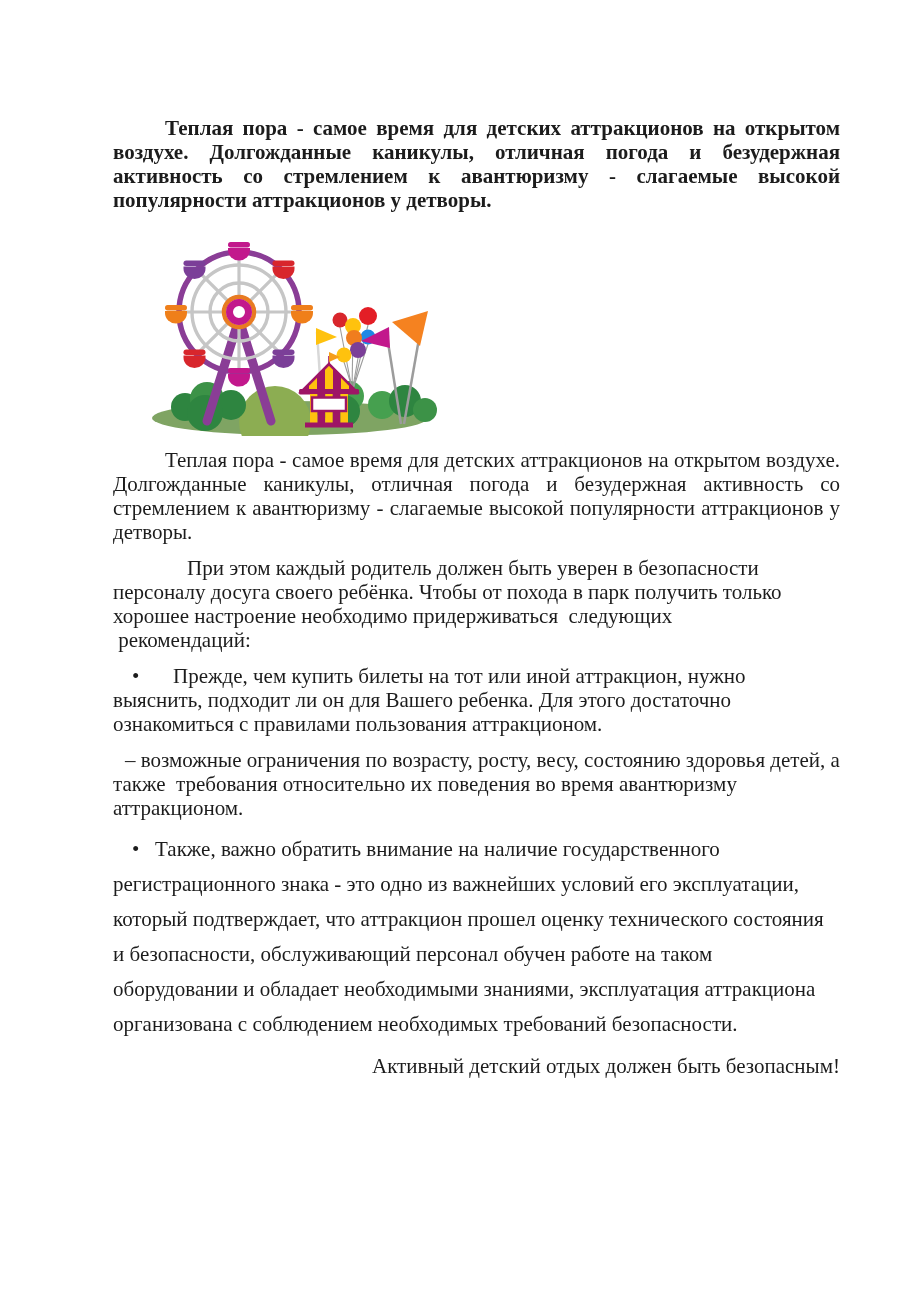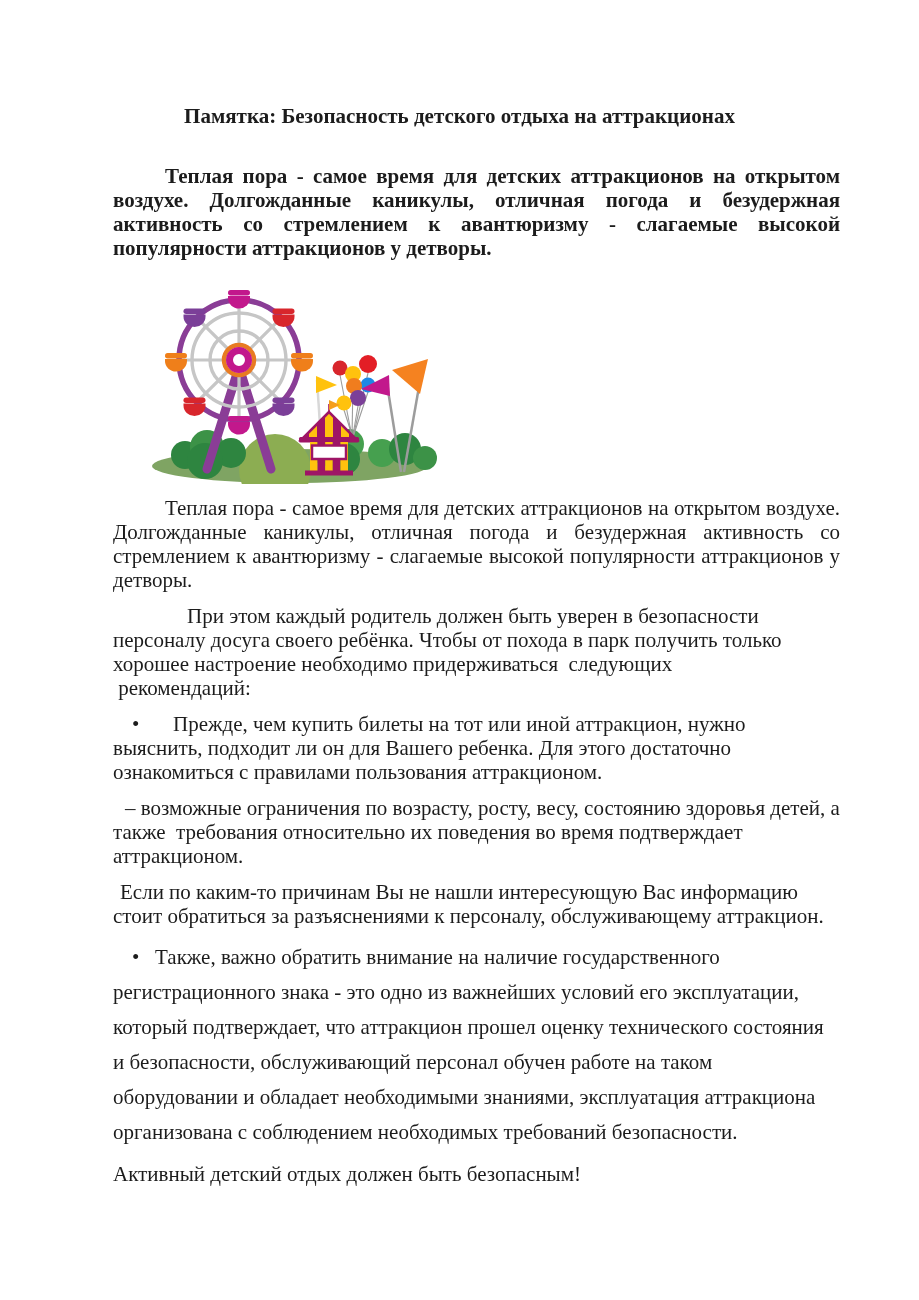--- a/index.html
+++ b/index.html
@@ -41,28 +41,27 @@
   .p-dash { text-indent: 12px; white-space: pre-wrap; }
   .p-staff { text-indent: 7px; white-space: pre-wrap; }
   .p-bullet { }
   .bullet-marker {
     display: inline-block;
     margin-left: 19px;
     width: 41px;
   }
   .bullet-marker.m2 { width: 23px; }
   .p-bullet-2 { margin-top: 40px; line-height: 35px; }
-  .p-closing { line-height: 25px; }
+  .p-closing { line-height: 25px; text-align: right; }
 </style>
 </head>
 <body>
 
 <div class="page">
 
-  <h1 class="doc-title">Памятка: Безопасность детского отдыха на аттракционах</h1>
 
   <p class="para p-justified p-bold">Теплая пора - самое время для детских аттракционов на открытом воздухе. Долгожданные каникулы, отличная погода и безудержная активность со стремлением к авантюризму - слагаемые высокой популярности аттракционов у детворы.</p>
 
   <div class="illustration-wrap">
     <svg viewBox="0 0 300 212" width="300" height="212" xmlns="http://www.w3.org/2000/svg">
 
       <ellipse cx="143" cy="194" rx="138" ry="17" fill="#7FA463"></ellipse>
 
       <circle cx="128" cy="198" r="36" fill="#8CAD52"></circle>
 
@@ -197,21 +196,20 @@
   </div>
 
   <p class="para p-justified">Теплая пора - самое время для детских аттракционов на открытом воздухе. Долгожданные каникулы, отличная погода и безудержная активность со стремлением к авантюризму - слагаемые высокой популярности аттракционов у детворы.</p>
 
   <p class="para p-parent">При этом каждый родитель должен быть уверен в безопасности персоналу досуга своего ребёнка. Чтобы от похода в парк получить только хорошее настроение необходимо придерживаться  следующих
  рекомендаций:</p>
 
   <p class="para p-bullet"><span class="bullet-marker m1">•</span><span>Прежде, чем купить билеты на тот или иной аттракцион, нужно выяснить, подходит ли он для Вашего ребенка. Для этого достаточно ознакомиться с правилами пользования аттракционом.</span></p>
 
 
-  <p class="para p-dash">– возможные ограничения по возрасту, росту, весу, состоянию здоровья детей, а также  требования относительно их поведения во время подтверждает аттракционом.</p>
-
-  <p class="para p-staff">Если по каким-то причинам Вы не нашли интересующую Вас информацию стоит обратиться за разъяснениями к персоналу, обслуживающему аттракцион.</p>
+  <p class="para p-dash">– возможные ограничения по возрасту, росту, весу, состоянию здоровья детей, а также  требования относительно их поведения во время авантюризму аттракционом.</p>
+
 
   <p class="para p-bullet p-bullet-2"><span class="bullet-marker m2">•</span><span>Также, важно обратить внимание на наличие государственного регистрационного знака - это одно из важнейших условий его эксплуатации, который подтверждает, что аттракцион прошел оценку технического состояния и безопасности, обслуживающий персонал обучен работе на таком оборудовании и обладает необходимыми знаниями, эксплуатация аттракциона организована с соблюдением необходимых требований безопасности.</span></p>
 
   <p class="para p-closing">Активный детский отдых должен быть безопасным!</p>
 
 </div>
 
 </body></html>

